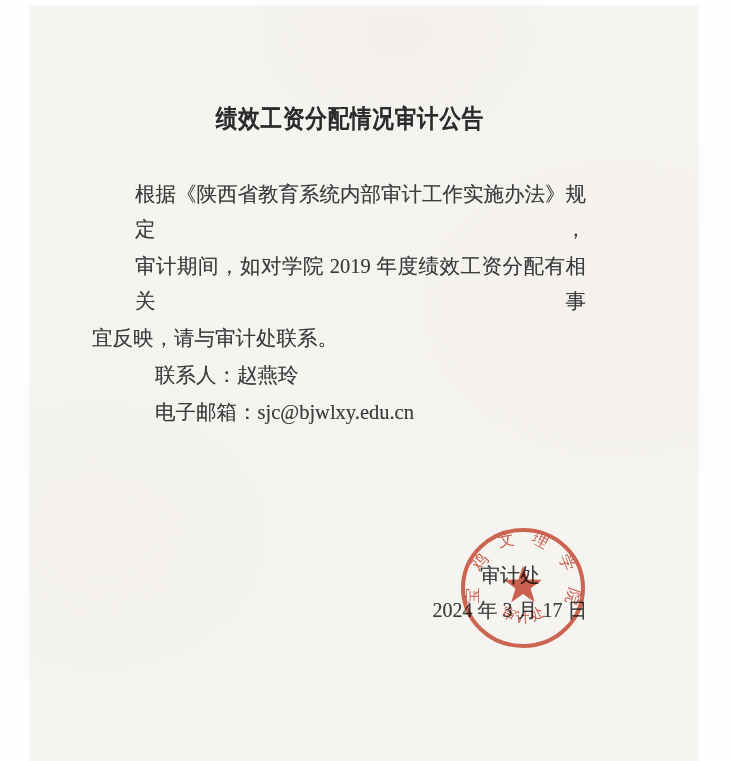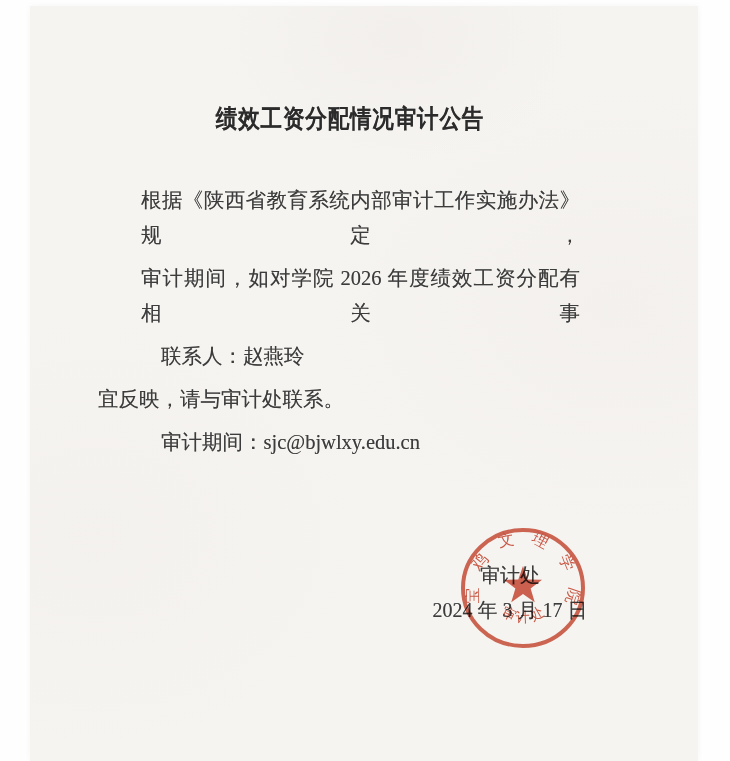--- a/index.html
+++ b/index.html
@@ -26,21 +26,21 @@
     color: var(--title-ink, #2b2b2b);
     transform: scaleX(0.86); transform-origin: 50% 50%;
     text-shadow: 0 0 0.7px rgba(45,45,45,0.55);
   }
   .body-text {
     position: absolute; left: 60px; top: 169px; width: 498px;
     color: var(--ink, #3c3c3c);
     font-size: 20.5px; line-height: 35px;
     text-shadow: 0 0 0.6px rgba(60,60,60,0.5);
   }
-  .body-text p { margin: 8px; }
+  .body-text p { margin: 2px; }
   .line.j { text-align: justify; text-align-last: justify; }
   .ind2 { padding-left: 43px; }
   .ind3 { padding-left: 63px; }
   .signature {
     position: absolute; left: 330px; top: 552px; width: 300px;
     text-align: center; color: var(--ink, #3c3c3c);
     font-size: 20px; line-height: 35px;
     text-shadow: 0 0 0.6px rgba(60,60,60,0.5);
     z-index: 1;
   }
@@ -62,25 +62,25 @@
 </head>
 <body>
 
 <div class="scan">
   <div class="paper">
 
     <h1 class="title">绩效工资分配情况审计公告</h1>
 
     <div class="body-text">
       <p class="line j ind2">根据《陕西省教育系统内部审计工作实施办法》规定，</p>
-      <p class="line j ind2">审计期间，如对学院 2026 年度绩效工资分配有相关事</p>
+      <p class="line j ind2">审计期间，如对学院 2019 年度绩效工资分配有相关事</p>
+      <p class="line">宜反映，请与审计处联系。</p>
+
       <p class="line ind3"><span>联系人：</span><span>赵燕玲</span></p>
-
-      <p class="line">宜反映，请与审计处联系。</p>
-      <p class="line ind3"><span>审计期间：</span><span>sjc@bjwlxy.edu.cn</span></p>
+      <p class="line ind3"><span>电子邮箱：</span><span>sjc@bjwlxy.edu.cn</span></p>
     </div>
 
     <div class="signature">
       <p class="sig-dept">审计处</p>
       <p class="sig-date">2024 年 3 月 17 日</p>
     </div>
 
     <svg class="seal" width="132" height="124" viewBox="0 0 132 124" aria-hidden="true">
       <defs>
         <path id="arcTop" d="M 25.2 81 A 45 45 0 1 1 106.8 81" fill="none"></path>

